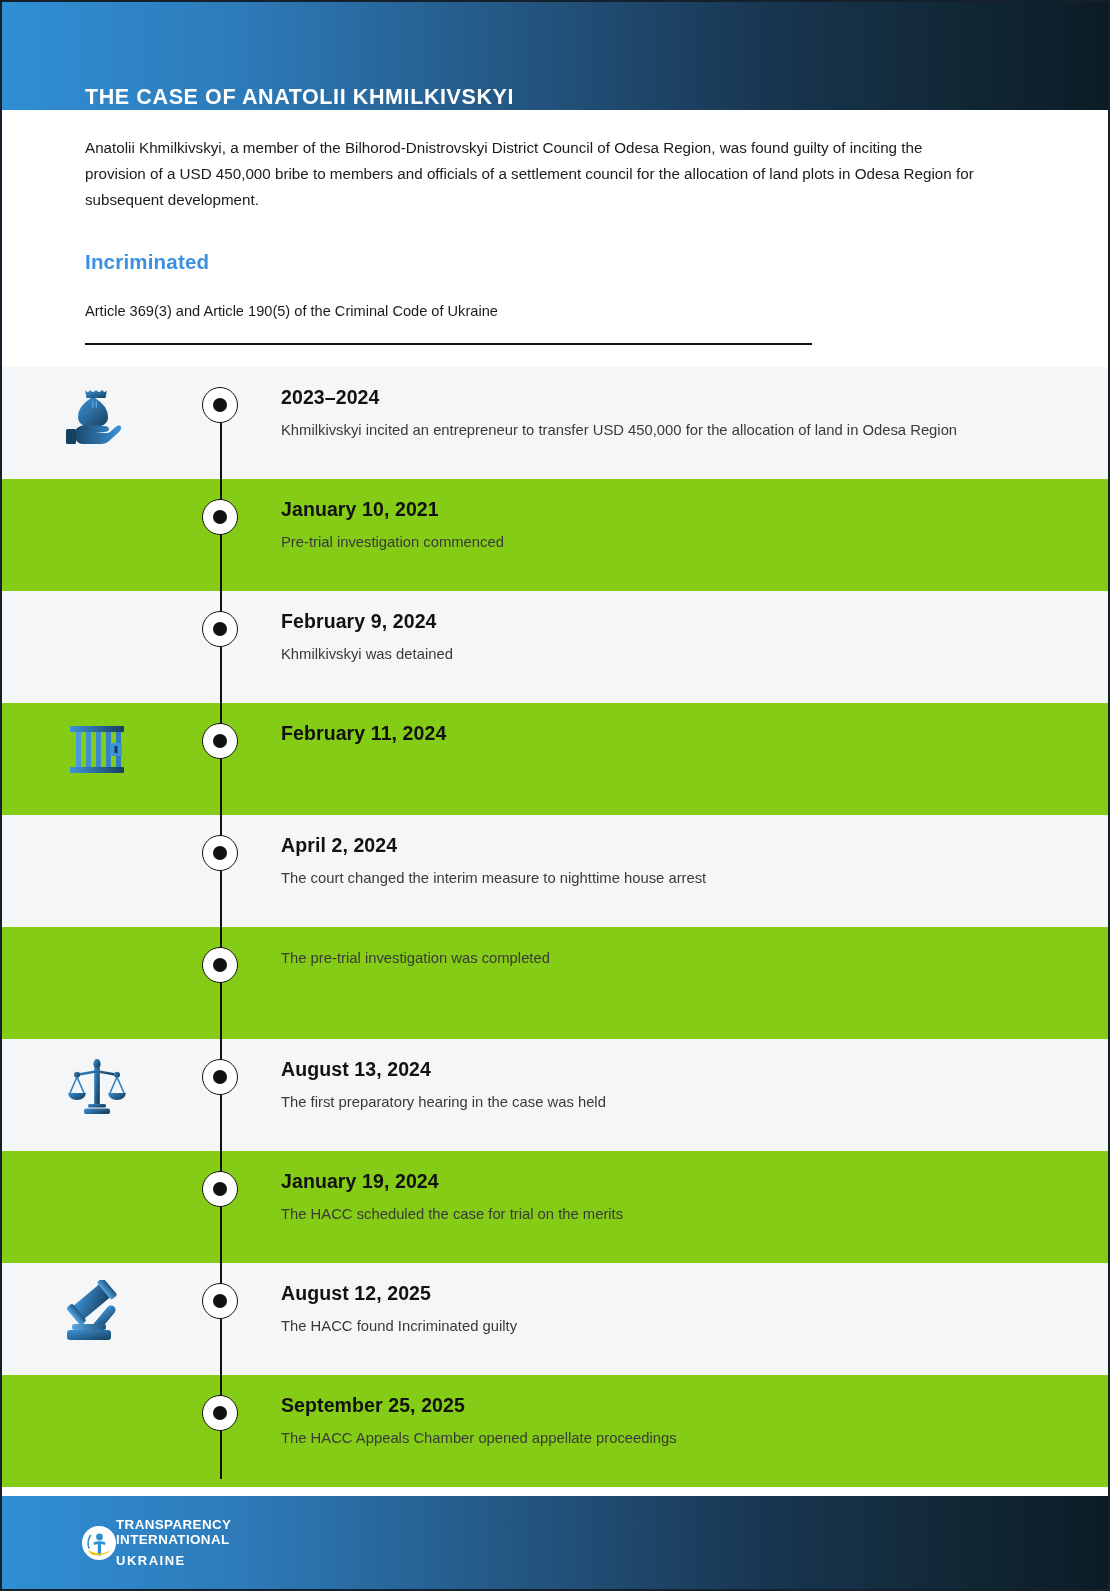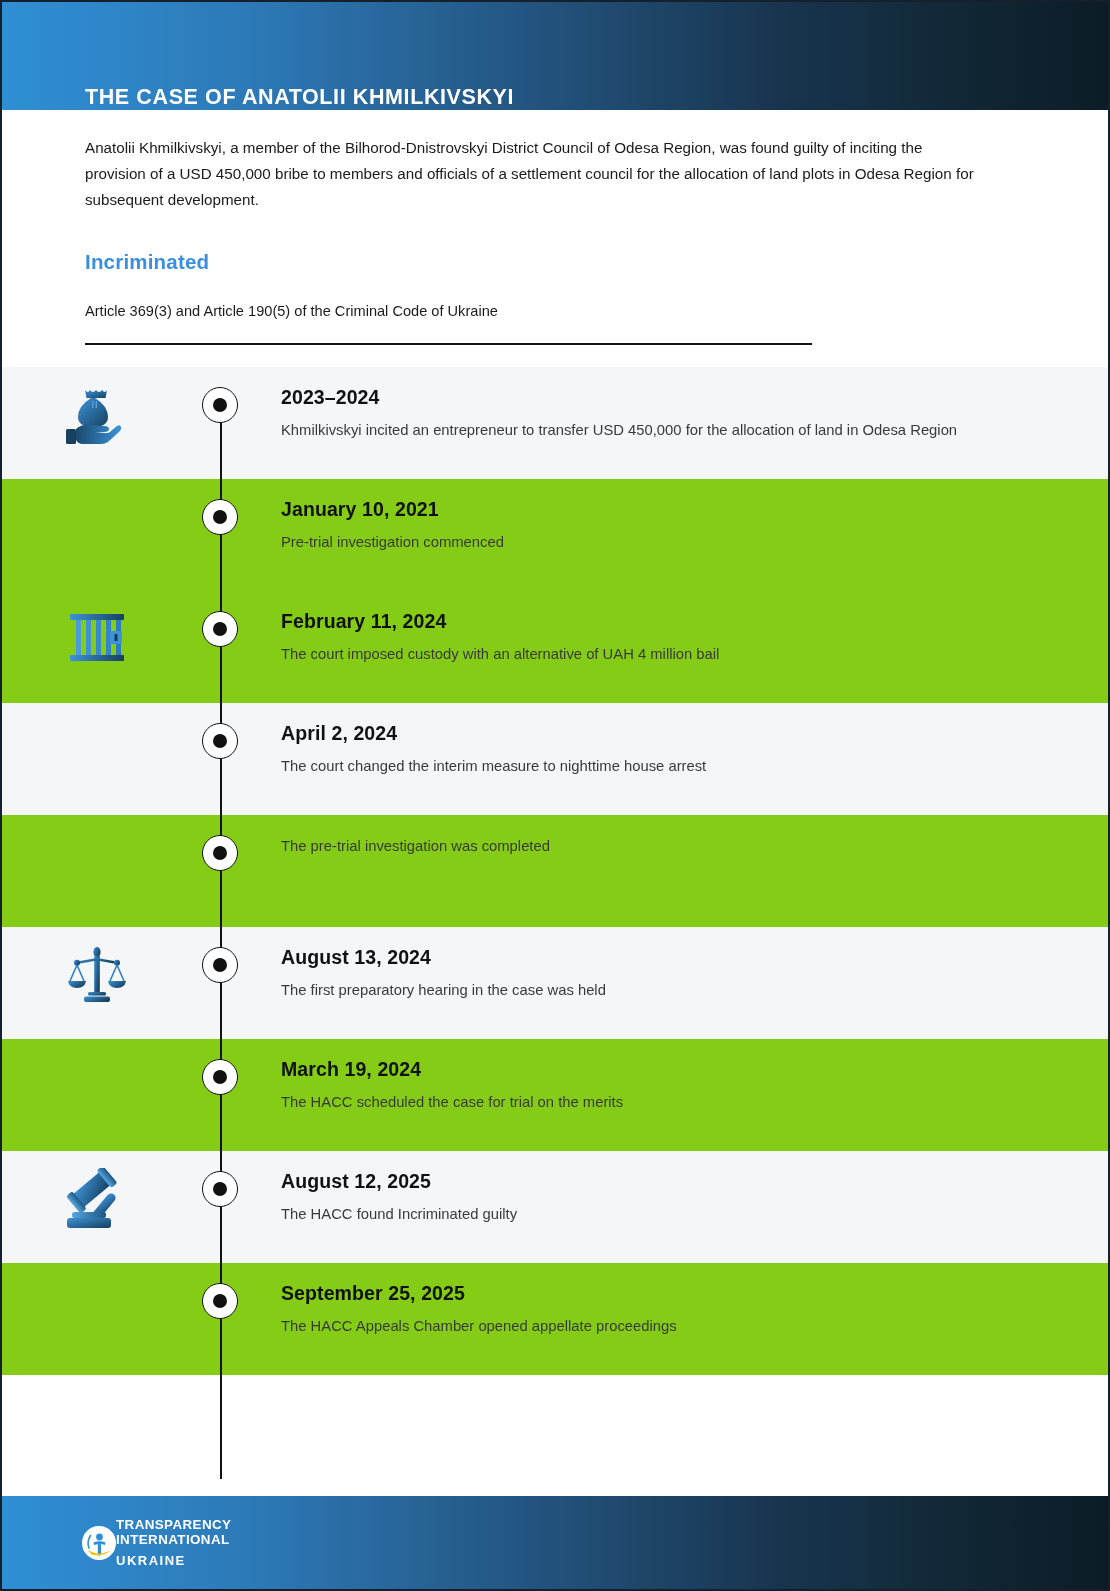--- a/index.html
+++ b/index.html
@@ -266,20 +266,32 @@
         <div class="tl-dot">
             <i></i>
           </div>
       </div>
       <div class="tl-content">
         <div class="tl-date">January 10, 2021</div>
         <div class="tl-desc">Pre-trial investigation commenced</div>
       </div>
     </div>
 
+    <div class="tl-row shaded">
+      <div class="tl-iconcell"></div>
+      <div class="tl-dotcell">
+        <div class="tl-dot">
+            <i></i>
+          </div>
+      </div>
+      <div class="tl-content">
+        <div class="tl-date">February 9, 2024</div>
+        <div class="tl-desc">Khmilkivskyi was detained</div>
+      </div>
+    </div>
 
     <div class="tl-row plain">
       <div class="tl-iconcell">
         <svg width="62" height="58" viewBox="0 0 62 58">
           <defs>
             <linearGradient id="gBar" x1="0" y1="0" x2="1" y2="0">
               <stop offset="0%" stop-color="#3d93d9"></stop>
               <stop offset="100%" stop-color="#17405e"></stop>
             </linearGradient>
           </defs>
@@ -294,21 +306,20 @@
           <rect x="48.5" y="26" width="3" height="7" fill="#123a57"></rect>
         </svg>
       </div>
       <div class="tl-dotcell">
         <div class="tl-dot">
             <i></i>
           </div>
       </div>
       <div class="tl-content">
         <div class="tl-date">February 11, 2024</div>
-        <div class="tl-desc">The court imposed custody with an alternative of UAH 4 million bail</div>
       </div>
     </div>
 
     <div class="tl-row shaded">
       <div class="tl-iconcell"></div>
       <div class="tl-dotcell">
         <div class="tl-dot">
             <i></i>
           </div>
       </div>
@@ -372,21 +383,21 @@
     </div>
 
     <div class="tl-row plain">
       <div class="tl-iconcell"></div>
       <div class="tl-dotcell">
         <div class="tl-dot">
             <i></i>
           </div>
       </div>
       <div class="tl-content">
-        <div class="tl-date">March 19, 2024</div>
+        <div class="tl-date">January 19, 2024</div>
         <div class="tl-desc">The HACC scheduled the case for trial on the merits</div>
       </div>
     </div>
 
     <div class="tl-row shaded">
       <div class="tl-iconcell">
         <svg width="70" height="62" viewBox="0 0 70 62">
           <defs>
             <linearGradient id="gGv" x1="0" y1="0" x2="1" y2="1">
               <stop offset="0%" stop-color="#3d93d9"></stop>

